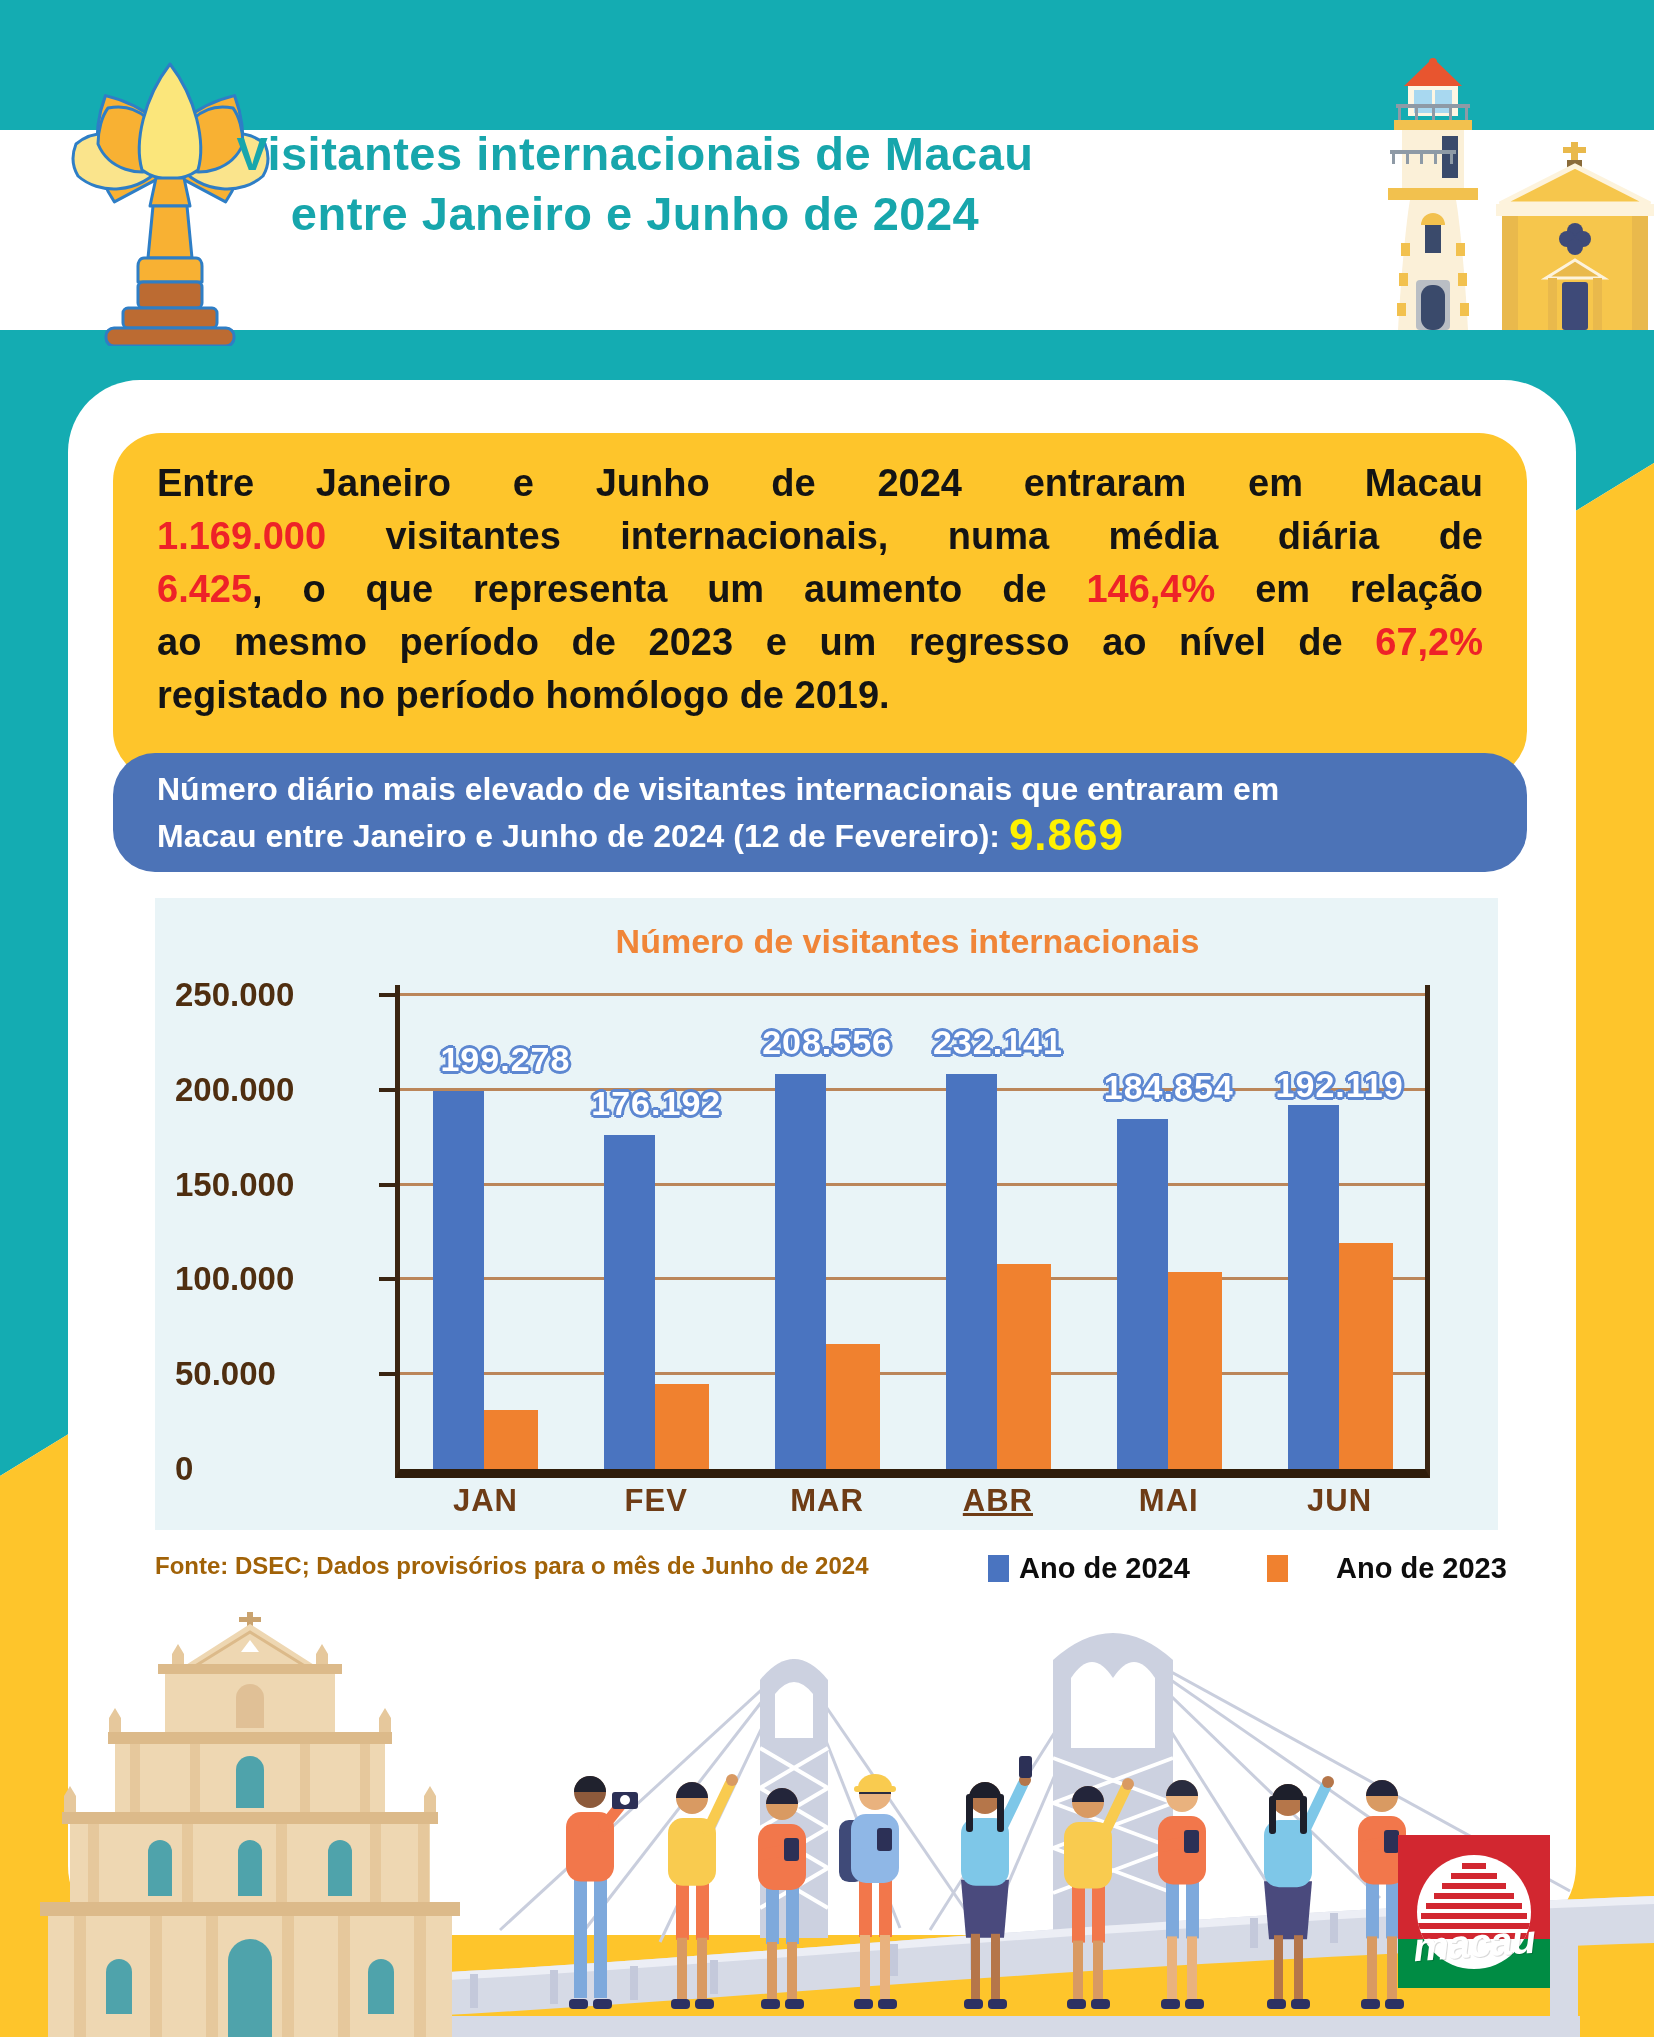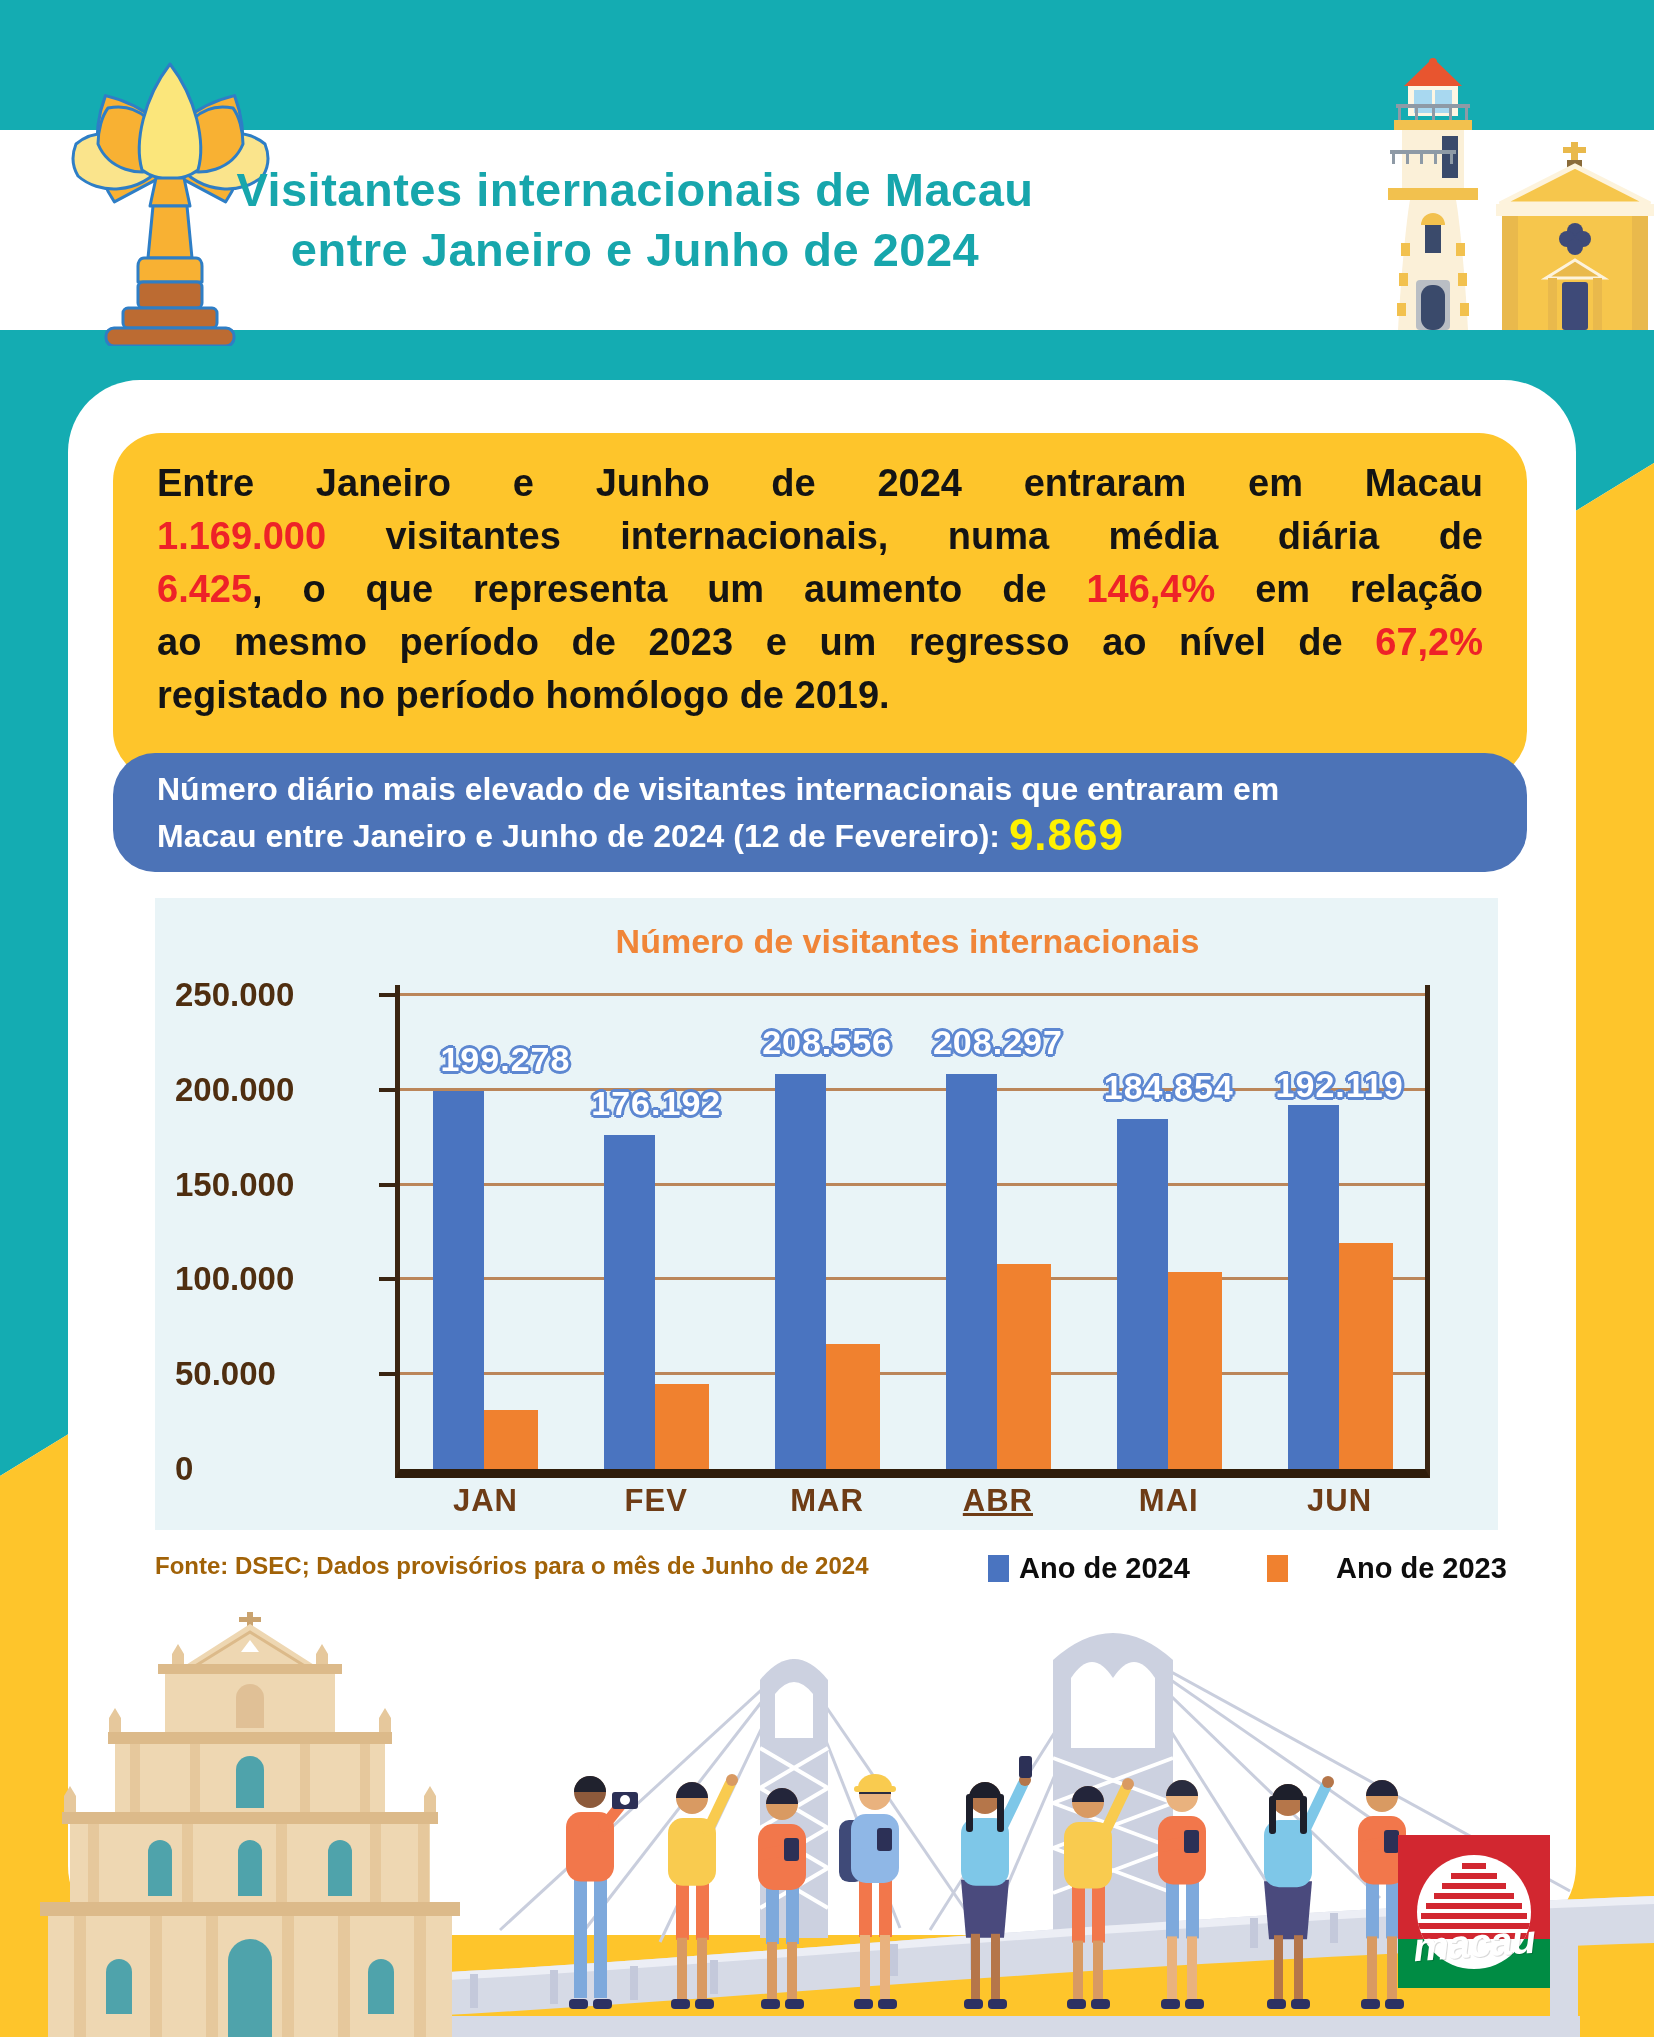--- a/index.html
+++ b/index.html
@@ -10,21 +10,21 @@
   
   #band-top{left:0;top:0;width:1654px;height:130px;background:#14acb2;}
   #bg-teal{left:0;top:0;width:1654px;height:2037px;background:#14acb2;
            clip-path:polygon(0 330px,1654px 330px,1654px 463px,0 1476px);}
   #bg-yellow{left:0;top:0;width:1654px;height:2037px;background:#fec52b;
            clip-path:polygon(1654px 463px,0 1476px,0 2037px,1654px 2037px);}
   #ground-band{left:0;top:1935px;width:1654px;height:102px;background:#fec52b;z-index:6;}
 
   
   #page-title{left:180px;top:124px;width:910px;text-align:center;color:#17a6ac;
-              font-size:47px;line-height:60px;letter-spacing:.5px;z-index:3;margin-top:36px;}
+              font-size:47px;line-height:60px;letter-spacing:.5px;z-index:3;}
   #trophy{left:68px;top:46px;z-index:2;}
   #lighthouse{left:1368px;top:58px;z-index:2;}
   #church{left:1496px;top:142px;z-index:2;}
 
   
   #card{left:68px;top:380px;width:1508px;height:1558px;background:#ffffff;border-radius:72px;z-index:4;}
 
   
   #summary-box{left:113px;top:433px;width:1414px;height:346px;background:#fec52b;border-radius:48px;
                z-index:5;box-sizing:border-box;padding:24px 44px;}
@@ -220,21 +220,21 @@
         <div class="bar" style="left: 204.25px; width: 51px; height: 334.06px; background: rgb(74, 116, 192);"></div>
         <div class="bar" style="left: 255.25px; width: 54px; height: 85.32px; background: rgb(240, 129, 47);"></div>
         <div class="bar-label" style="left: 256.25px; bottom: 346.06px;">176.192</div>
         <div class="month-label" style="left: 256.25px;">FEV</div>
         <div class="bar" style="left: 375.083px; width: 51px; height: 395.422px; background: rgb(74, 116, 192);"></div>
         <div class="bar" style="left: 426.083px; width: 54px; height: 125.136px; background: rgb(240, 129, 47);"></div>
         <div class="bar-label" style="left: 427.083px; bottom: 407.422px;">208.556</div>
         <div class="month-label" style="left: 427.083px;">MAR</div>
         <div class="bar" style="left: 545.917px; width: 51px; height: 394.931px; background: rgb(74, 116, 192);"></div>
         <div class="bar" style="left: 596.917px; width: 54px; height: 204.768px; background: rgb(240, 129, 47);"></div>
-        <div class="bar-label" style="left: 597.917px; bottom: 406.931px;">208.297</div>
+        <div class="bar-label" style="left: 597.917px; bottom: 406.931px;">232.141</div>
         <div class="month-label" style="left: 597.917px; text-decoration: underline;">ABR</div>
         <div class="bar" style="left: 716.75px; width: 51px; height: 350.483px; background: rgb(74, 116, 192);"></div>
         <div class="bar" style="left: 767.75px; width: 54px; height: 197.184px; background: rgb(240, 129, 47);"></div>
         <div class="bar-label" style="left: 768.75px; bottom: 362.483px;">184.854</div>
         <div class="month-label" style="left: 768.75px;">MAI</div>
         <div class="bar" style="left: 887.583px; width: 51px; height: 364.258px; background: rgb(74, 116, 192);"></div>
         <div class="bar" style="left: 938.583px; width: 54px; height: 225.624px; background: rgb(240, 129, 47);"></div>
         <div class="bar-label" style="left: 939.583px; bottom: 364px;">192.119</div>
         <div class="month-label" style="left: 939.583px;">JUN</div>
       </div>

